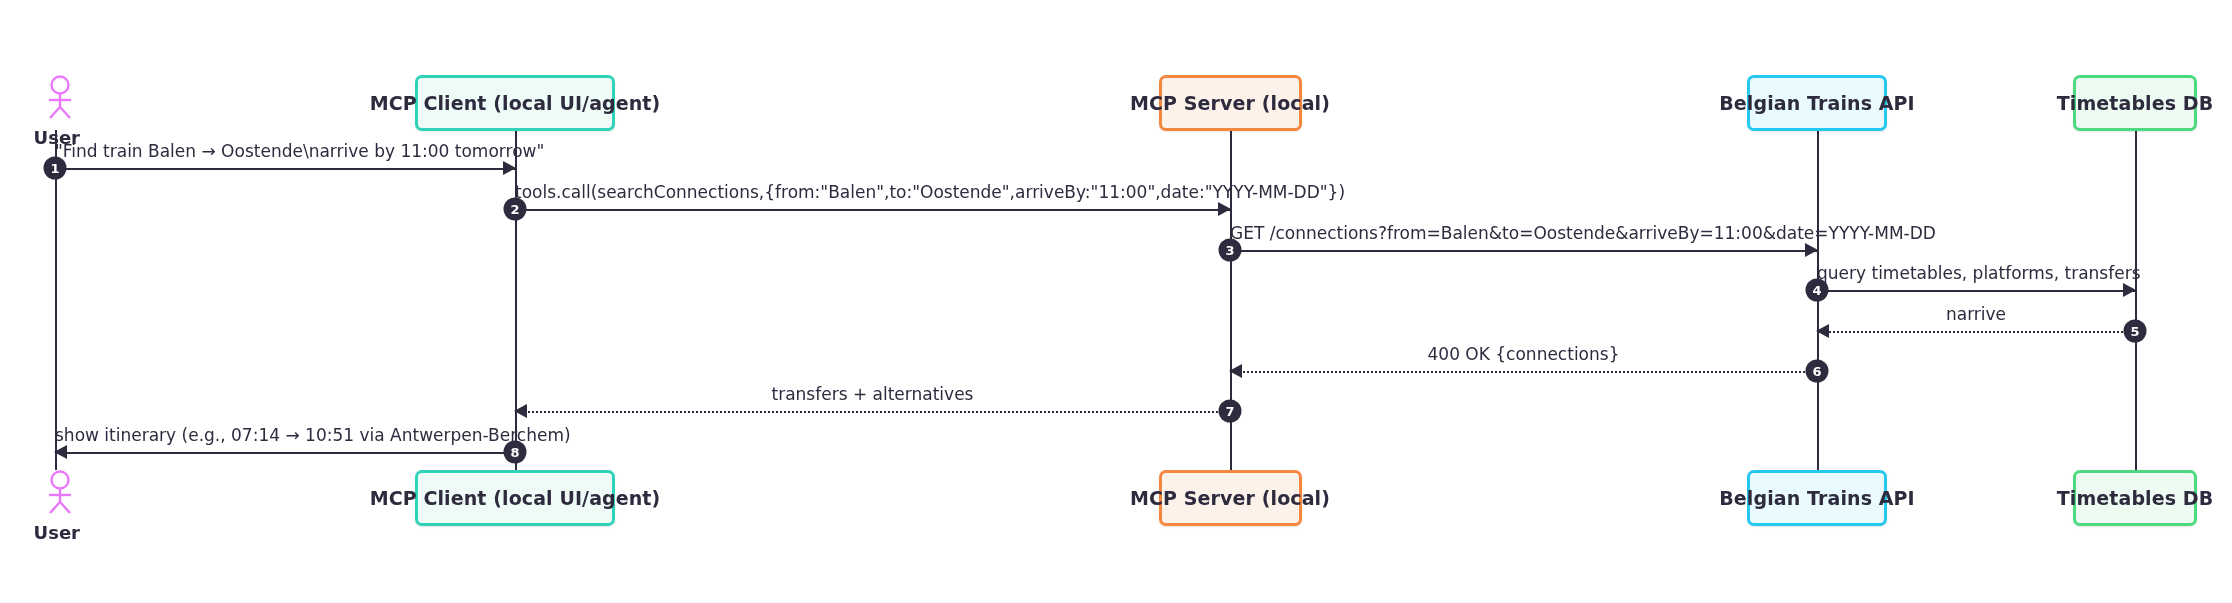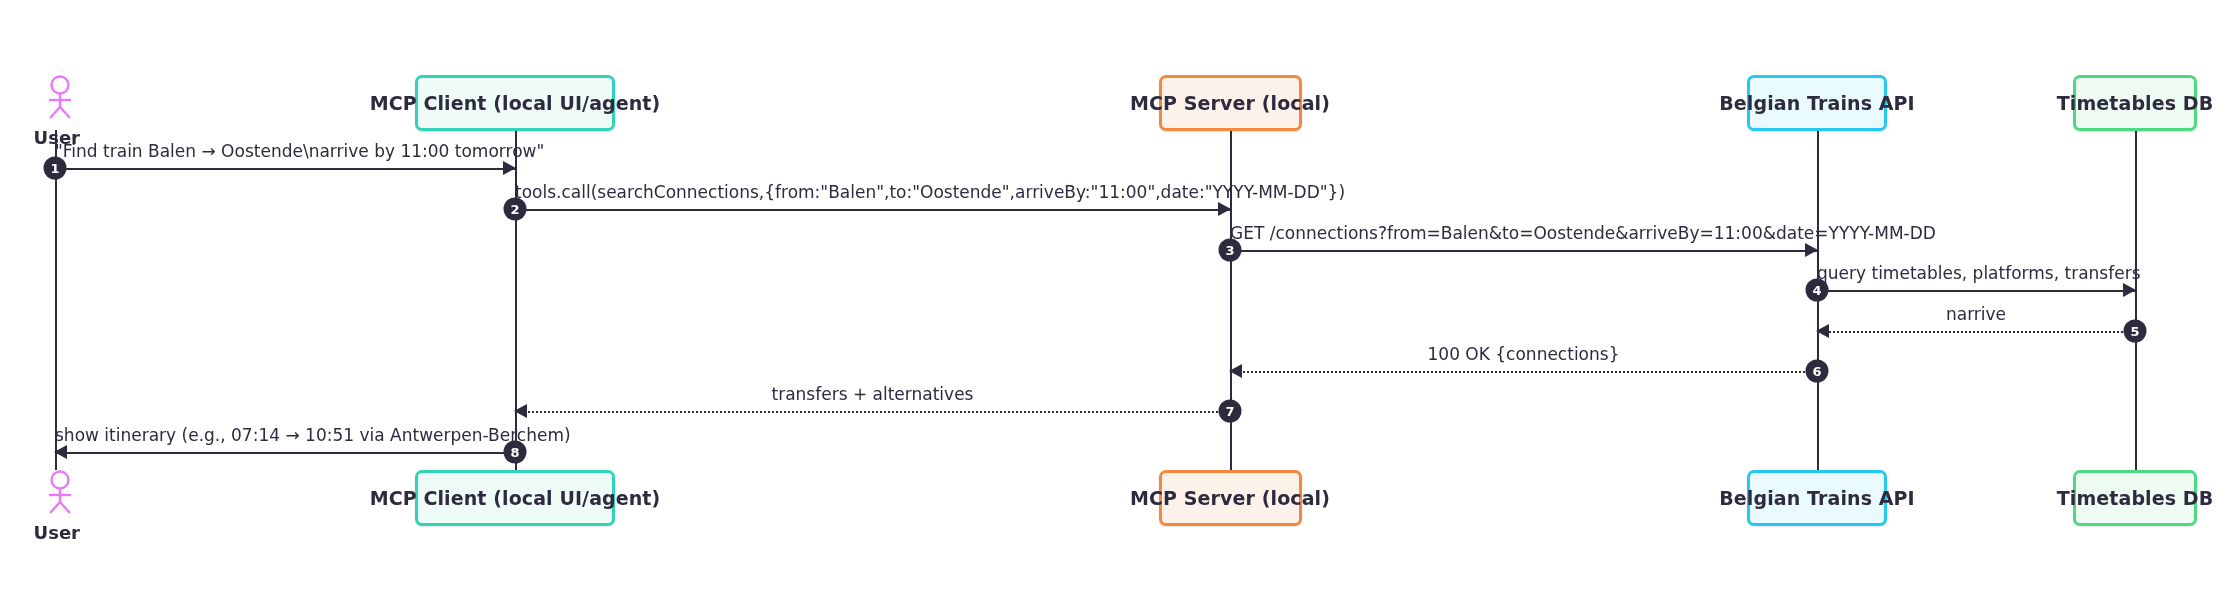--- a/index.html
+++ b/index.html
@@ -90,21 +90,21 @@
       <div class="seqnum" style="left: 1817px; top: 290px;">4</div>
       <div class="msg dotted" style="left: 1817px; width: 318px; top: 331px;">
         <div class="line"></div>
         <div class="head l"></div>
         <div class="label">narrive</div>
       </div>
       <div class="seqnum" style="left: 2135px; top: 331px;">5</div>
       <div class="msg dotted" style="left: 1230px; width: 587px; top: 371px;">
         <div class="line"></div>
         <div class="head l"></div>
-        <div class="label">100 OK {connections}</div>
+        <div class="label">400 OK {connections}</div>
       </div>
       <div class="seqnum" style="left: 1817px; top: 371px;">6</div>
       <div class="msg dotted" style="left: 515px; width: 715px; top: 411px;">
         <div class="line"></div>
         <div class="head l"></div>
         <div class="label">transfers + alternatives</div>
       </div>
       <div class="seqnum" style="left: 1230px; top: 411px;">7</div>
       <div class="msg" style="left: 55px; width: 460px; top: 452px;">
         <div class="line"></div>

